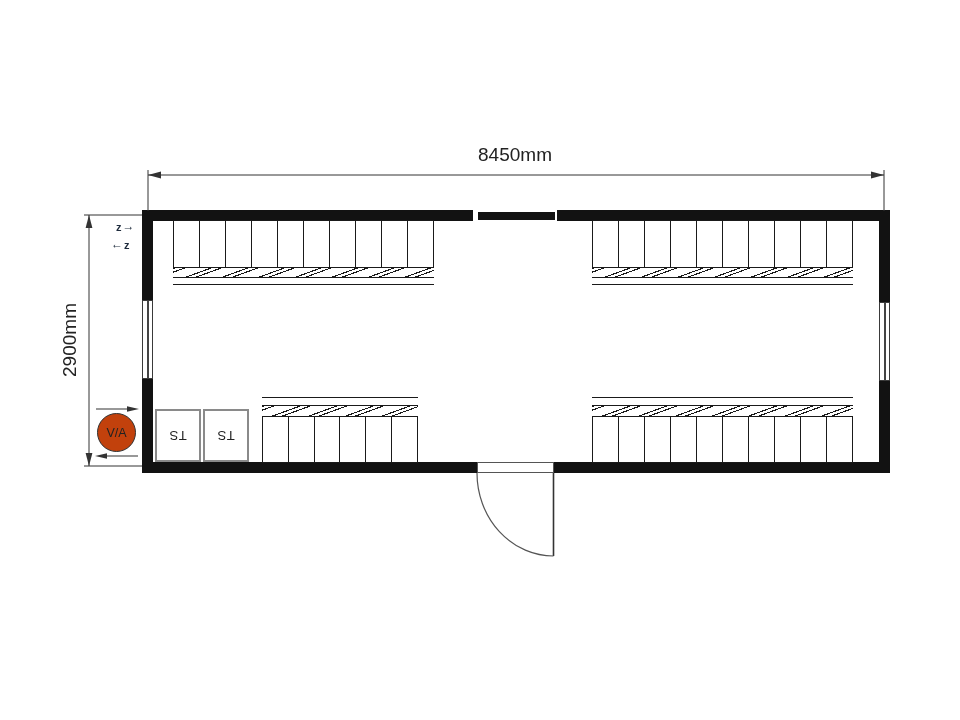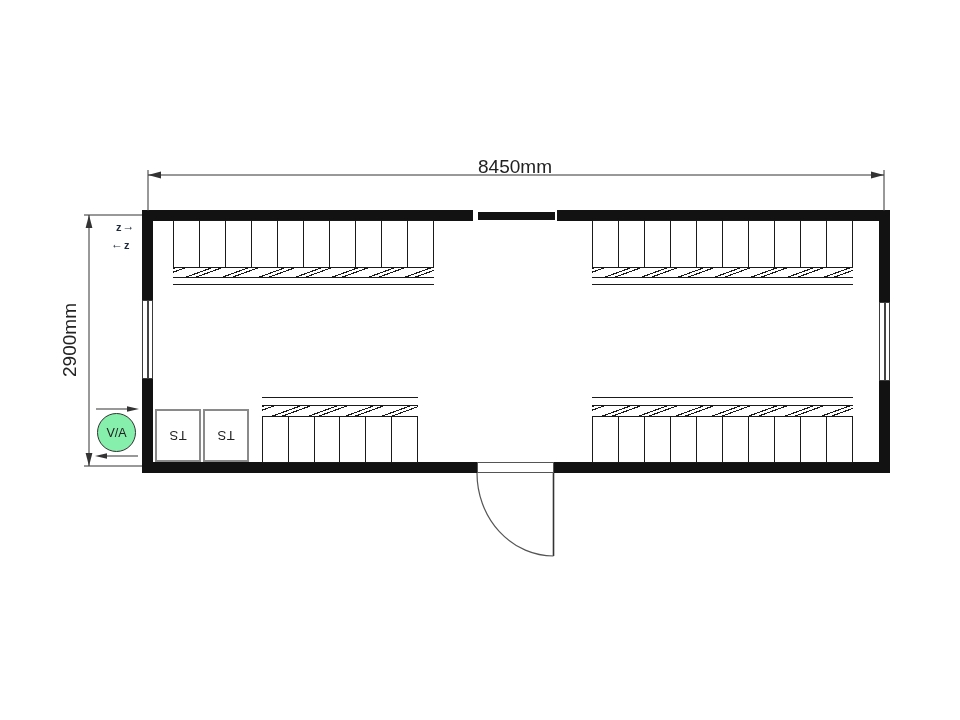--- a/index.html
+++ b/index.html
@@ -20,27 +20,27 @@
   .hatch{position:absolute;box-sizing:border-box;
     background-image:repeating-linear-gradient(160deg,
       #1a1a1a 0, #1a1a1a 1.1px, transparent 1.1px, transparent 3.4px,
       #1a1a1a 3.4px, #1a1a1a 4.5px, transparent 4.5px, transparent 12.5px);}
   .hatch.hb{border-bottom:1.3px solid #1a1a1a;}
   .hatch.ht{border-top:1.3px solid #1a1a1a;}
   .bench-line{position:absolute;height:1.3px;background:#1a1a1a;}
   .ts-box{position:absolute;background:#fff;border:2px solid #8a8a8a;box-sizing:border-box;
     display:flex;align-items:center;justify-content:center;}
   .ts-box span{display:block;transform:rotate(180deg);font-size:13px;letter-spacing:.5px;color:#222;}
-  .va-circle{position:absolute;border:1.6px solid #333;border-radius:50%;background:#86efac;box-sizing:border-box;
+  .va-circle{position:absolute;border:1.6px solid #333;border-radius:50%;background:#c2410c;box-sizing:border-box;
     display:flex;align-items:center;justify-content:center;font-size:12.5px;color:#222;}
   .z-sym{position:absolute;display:flex;align-items:center;gap:1px;
     color:#1e2b3c;font-size:11px;font-weight:bold;line-height:1;}
   .z-sym .arr{font-size:12px;font-weight:normal;position:relative;top:-1px;}
   .dim-label{position:absolute;font-size:19px;color:#222;white-space:nowrap;}
-  #dim-w{left:515px;top:156px;transform:translateX(-50%);}
+  #dim-w{left:515px;top:144px;transform:translateX(-50%);}
   #dim-h{left:70px;top:340px;transform:translate(-50%,-50%) rotate(-90deg);}
   svg.overlay{position:absolute;left:0;top:0;width:960px;height:720px;pointer-events:none;}
 </style>
 </head>
 <body>
 
 <div id="canvas">
 
   <div class="wall" style="left:142px;top:210px;width:748px;height:11px;"></div>
   <div class="wall" style="left:142px;top:462px;width:748px;height:11px;"></div>

